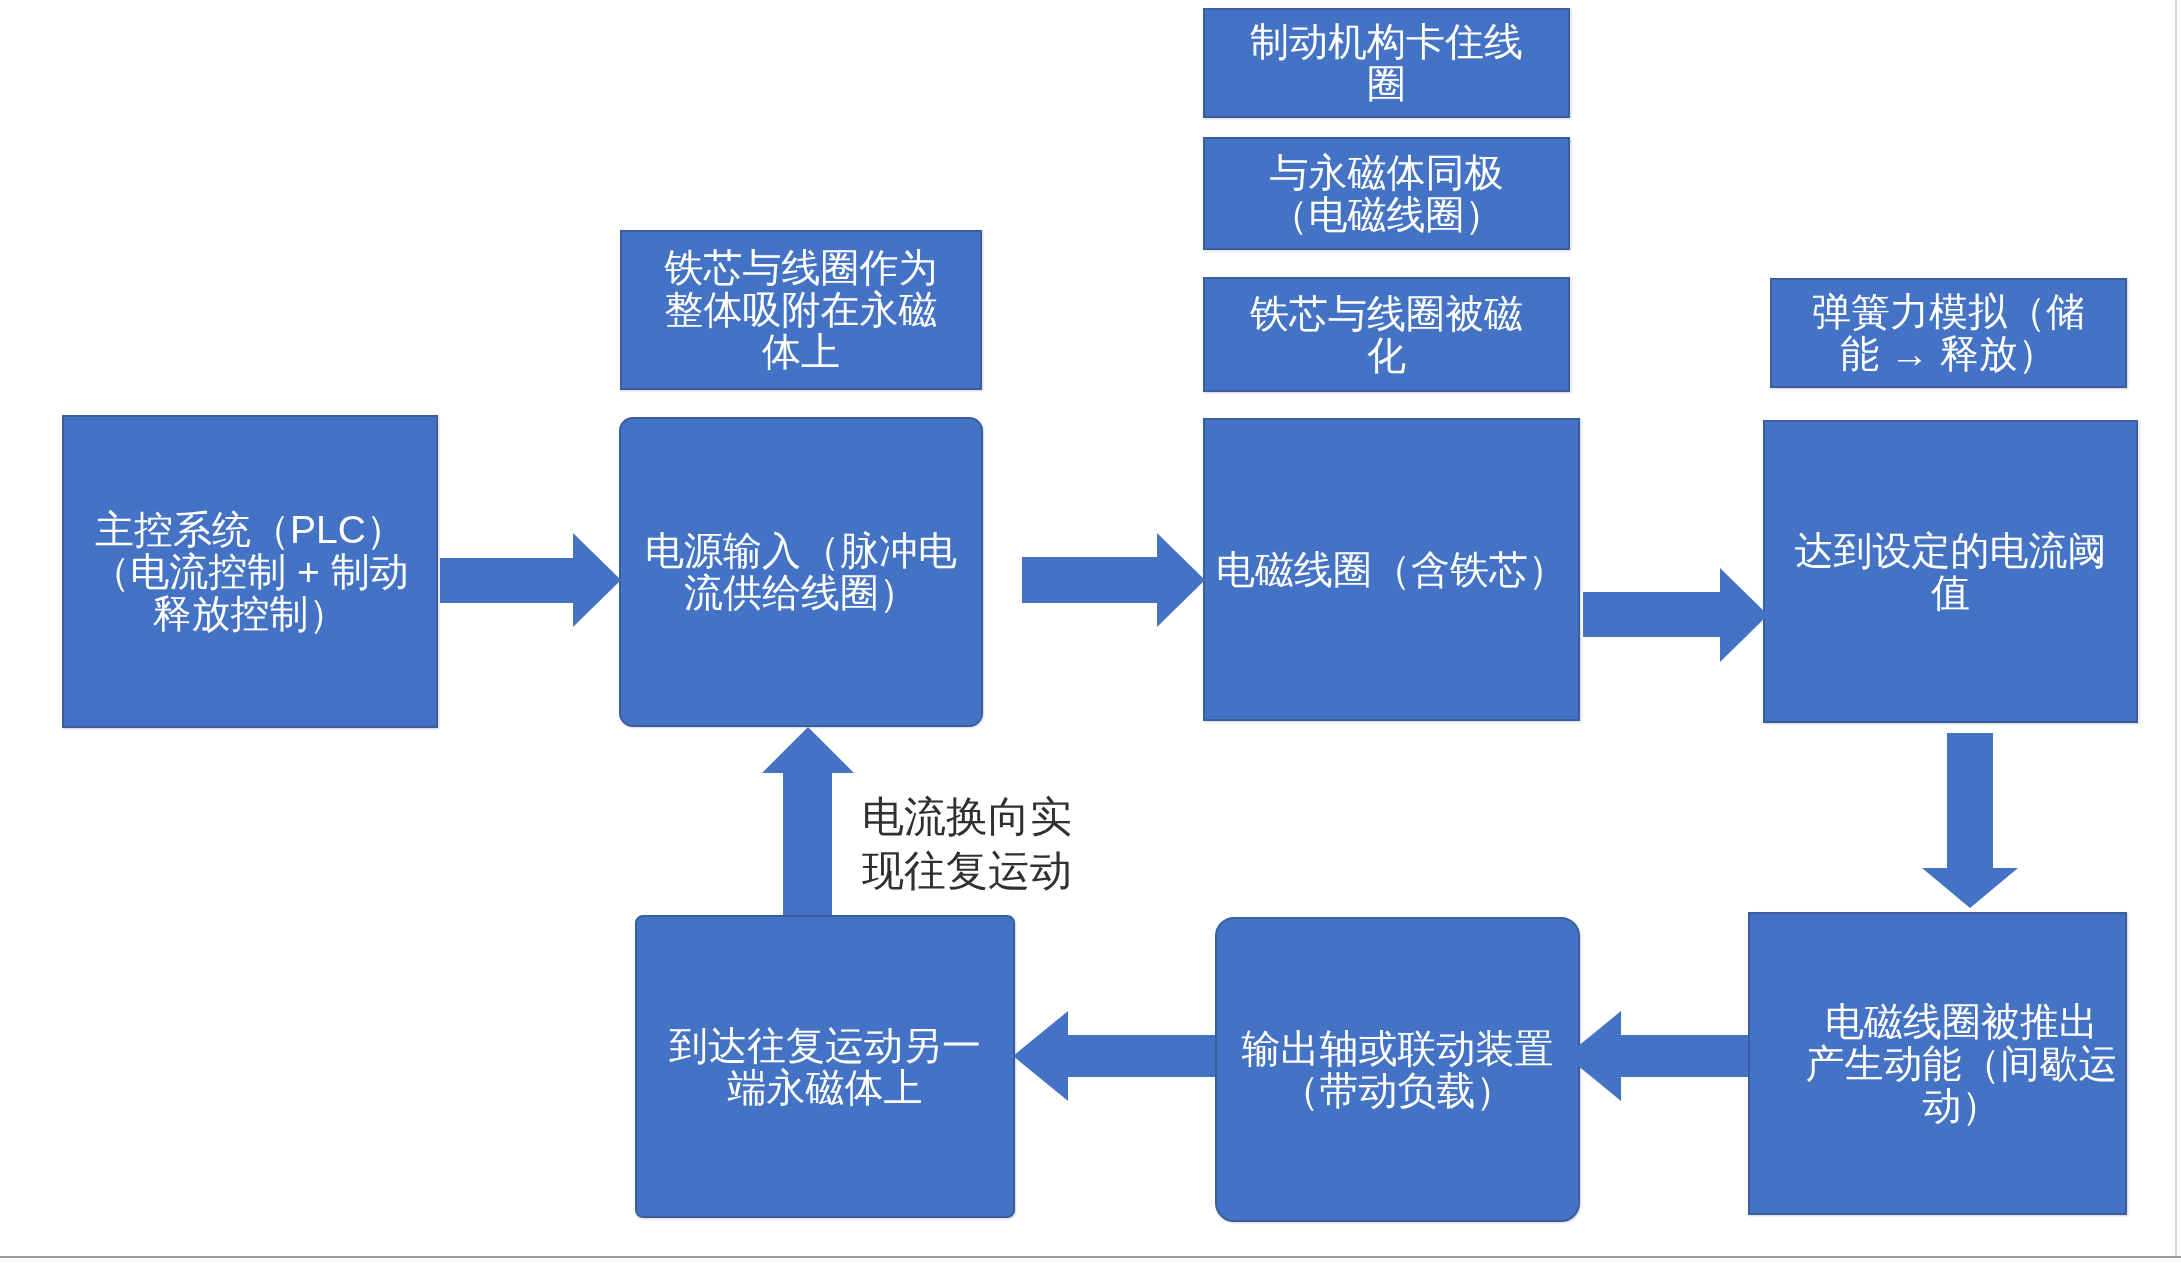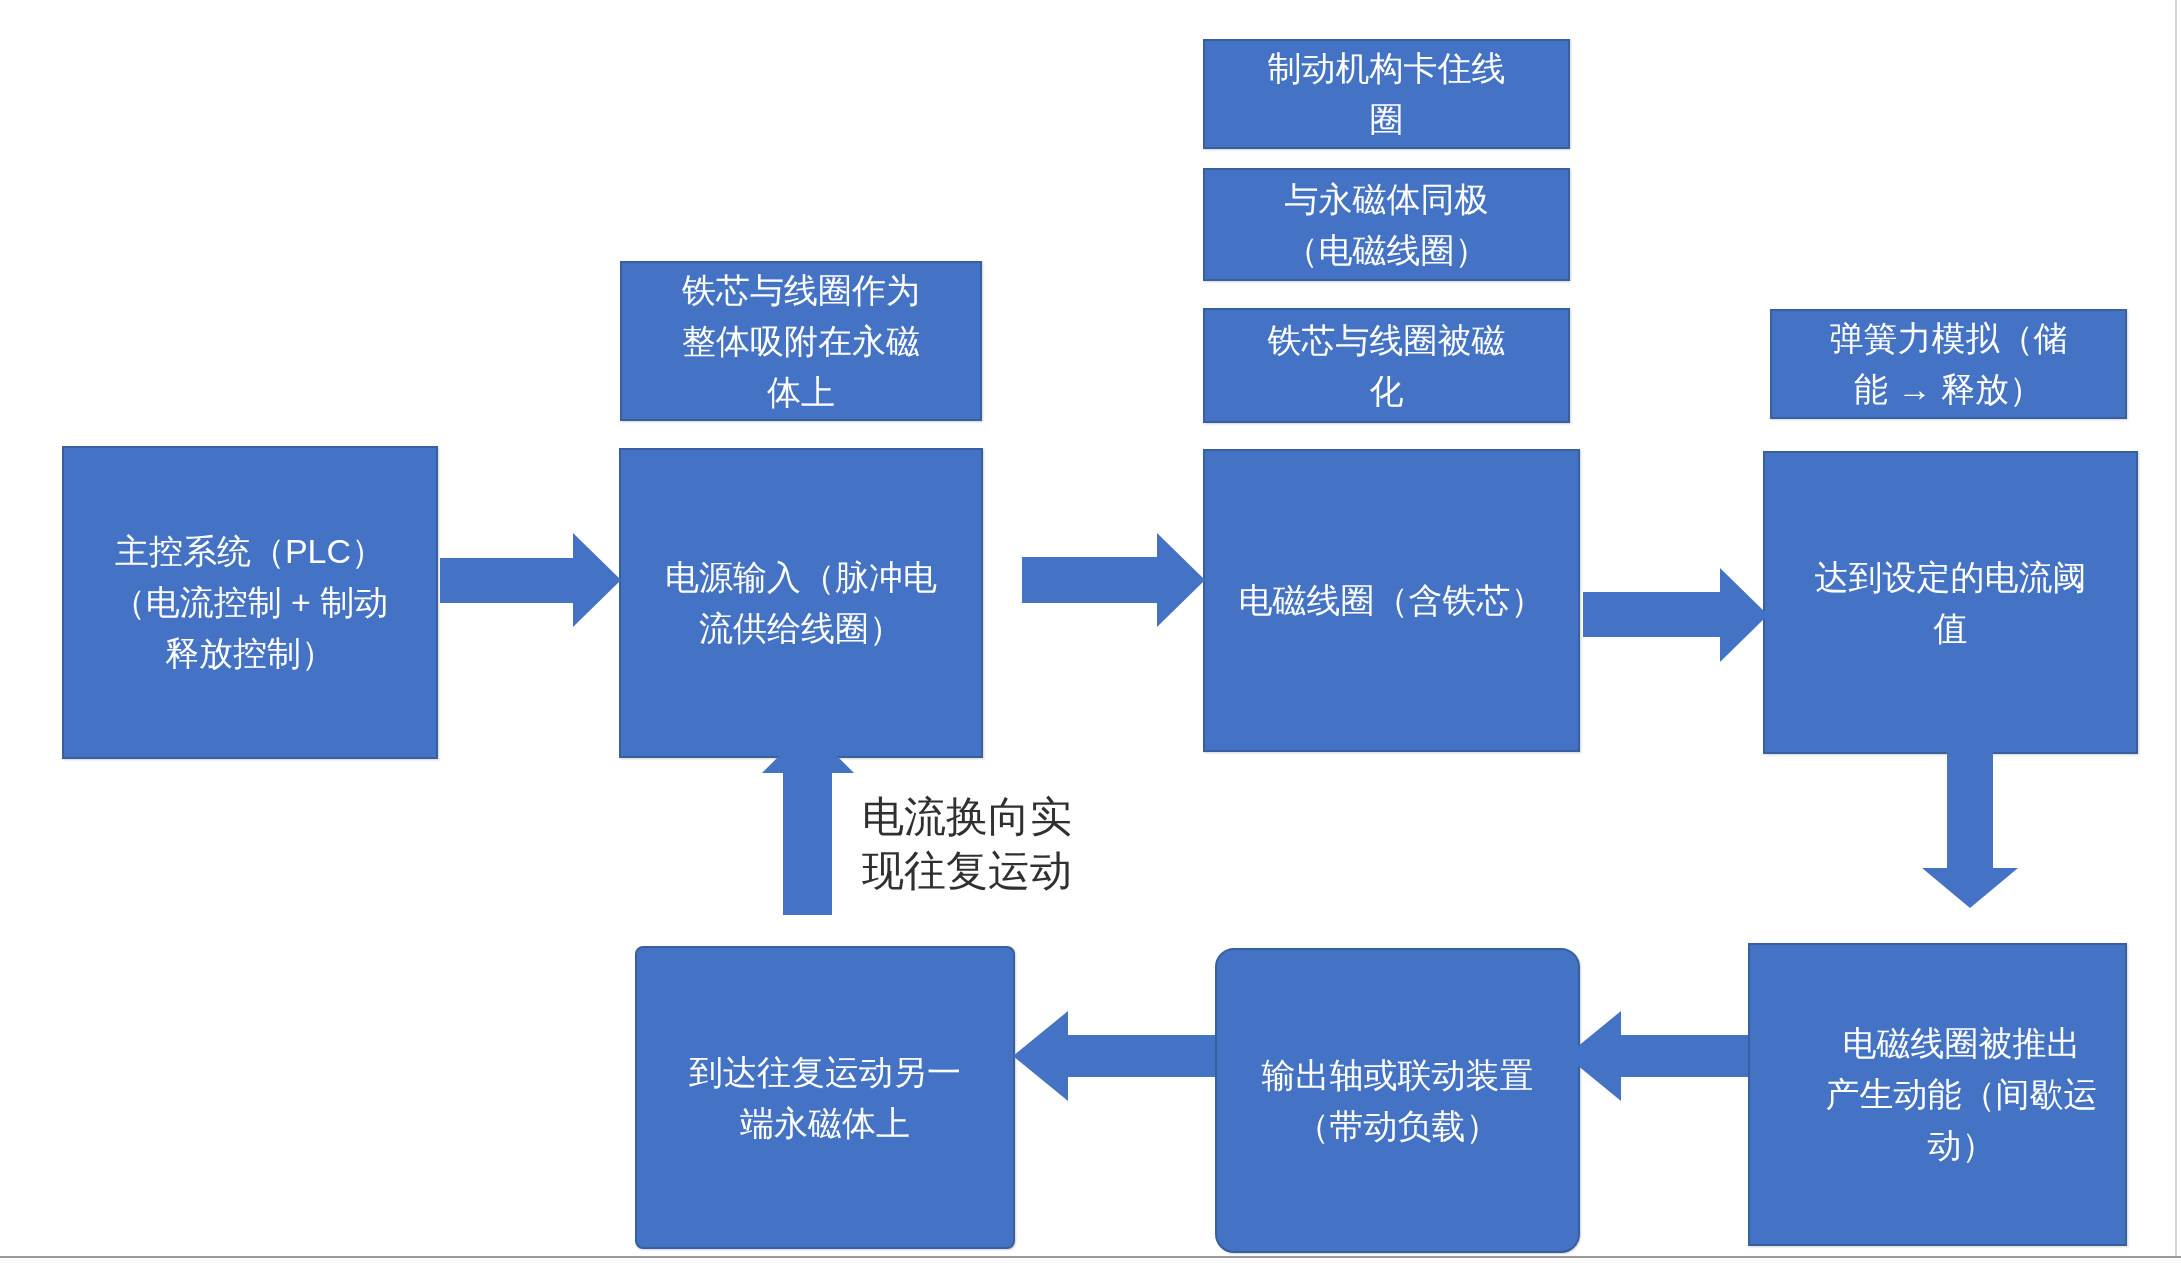--- a/index.html
+++ b/index.html
@@ -18,24 +18,23 @@
   }
   .node{
     position:absolute;
     box-sizing:border-box;
     background:var(--node-fill);
     border:2px solid var(--node-border);
     color:var(--node-text);
     display:flex;align-items:center;justify-content:center;
     text-align:center;
     white-space:pre-line;
-    font-size:34px;
-    line-height:51px;
+    font-size:39px;
+    line-height:42px;
     box-shadow:1px 1px 2px rgba(0,0,0,0.18);
-    margin-top:31px;
   }
   .stem{position:absolute;background:var(--node-fill);}
   .head{position:absolute;width:0;height:0;}
   .head.right{border-top:47px solid transparent;border-bottom:47px solid transparent;border-left:48px solid var(--node-fill);}
   .head.left{border-top:45px solid transparent;border-bottom:45px solid transparent;border-right:55px solid var(--node-fill);}
   .head.down{border-left:48px solid transparent;border-right:48px solid transparent;border-top:40px solid var(--node-fill);}
   .head.up{border-left:46px solid transparent;border-right:46px solid transparent;border-bottom:46px solid var(--node-fill);}
   .flow-label{
     position:absolute;
     color:var(--label-text);
@@ -72,21 +71,21 @@
 整体吸附在永磁
 体上</div>
 
   <div class="node" style="left:1770px;top:278px;width:357px;height:110px;">弹簧力模拟（储
 能 → 释放）</div>
 
   <div class="node" style="left:62px;top:415px;width:376px;height:313px;">主控系统（PLC）
 （电流控制 + 制动
 释放控制）</div>
 
-  <div class="node" style="left:619px;top:417px;width:364px;height:310px;">电源输入（脉冲电
+  <div class="node" style="left:619px;top:417px;width:364px;height:310px;border-radius:14px;">电源输入（脉冲电
 流供给线圈）</div>
 
   <div class="node" style="left:1203px;top:418px;width:377px;height:303px;">电磁线圈（含铁芯）</div>
 
   <div class="node" style="left:1763px;top:420px;width:375px;height:303px;">达到设定的电流阈
 值</div>
 
   <div class="node" style="left:635px;top:915px;width:380px;height:303px;border-radius:8px;">到达往复运动另一
 端永磁体上</div>
 

